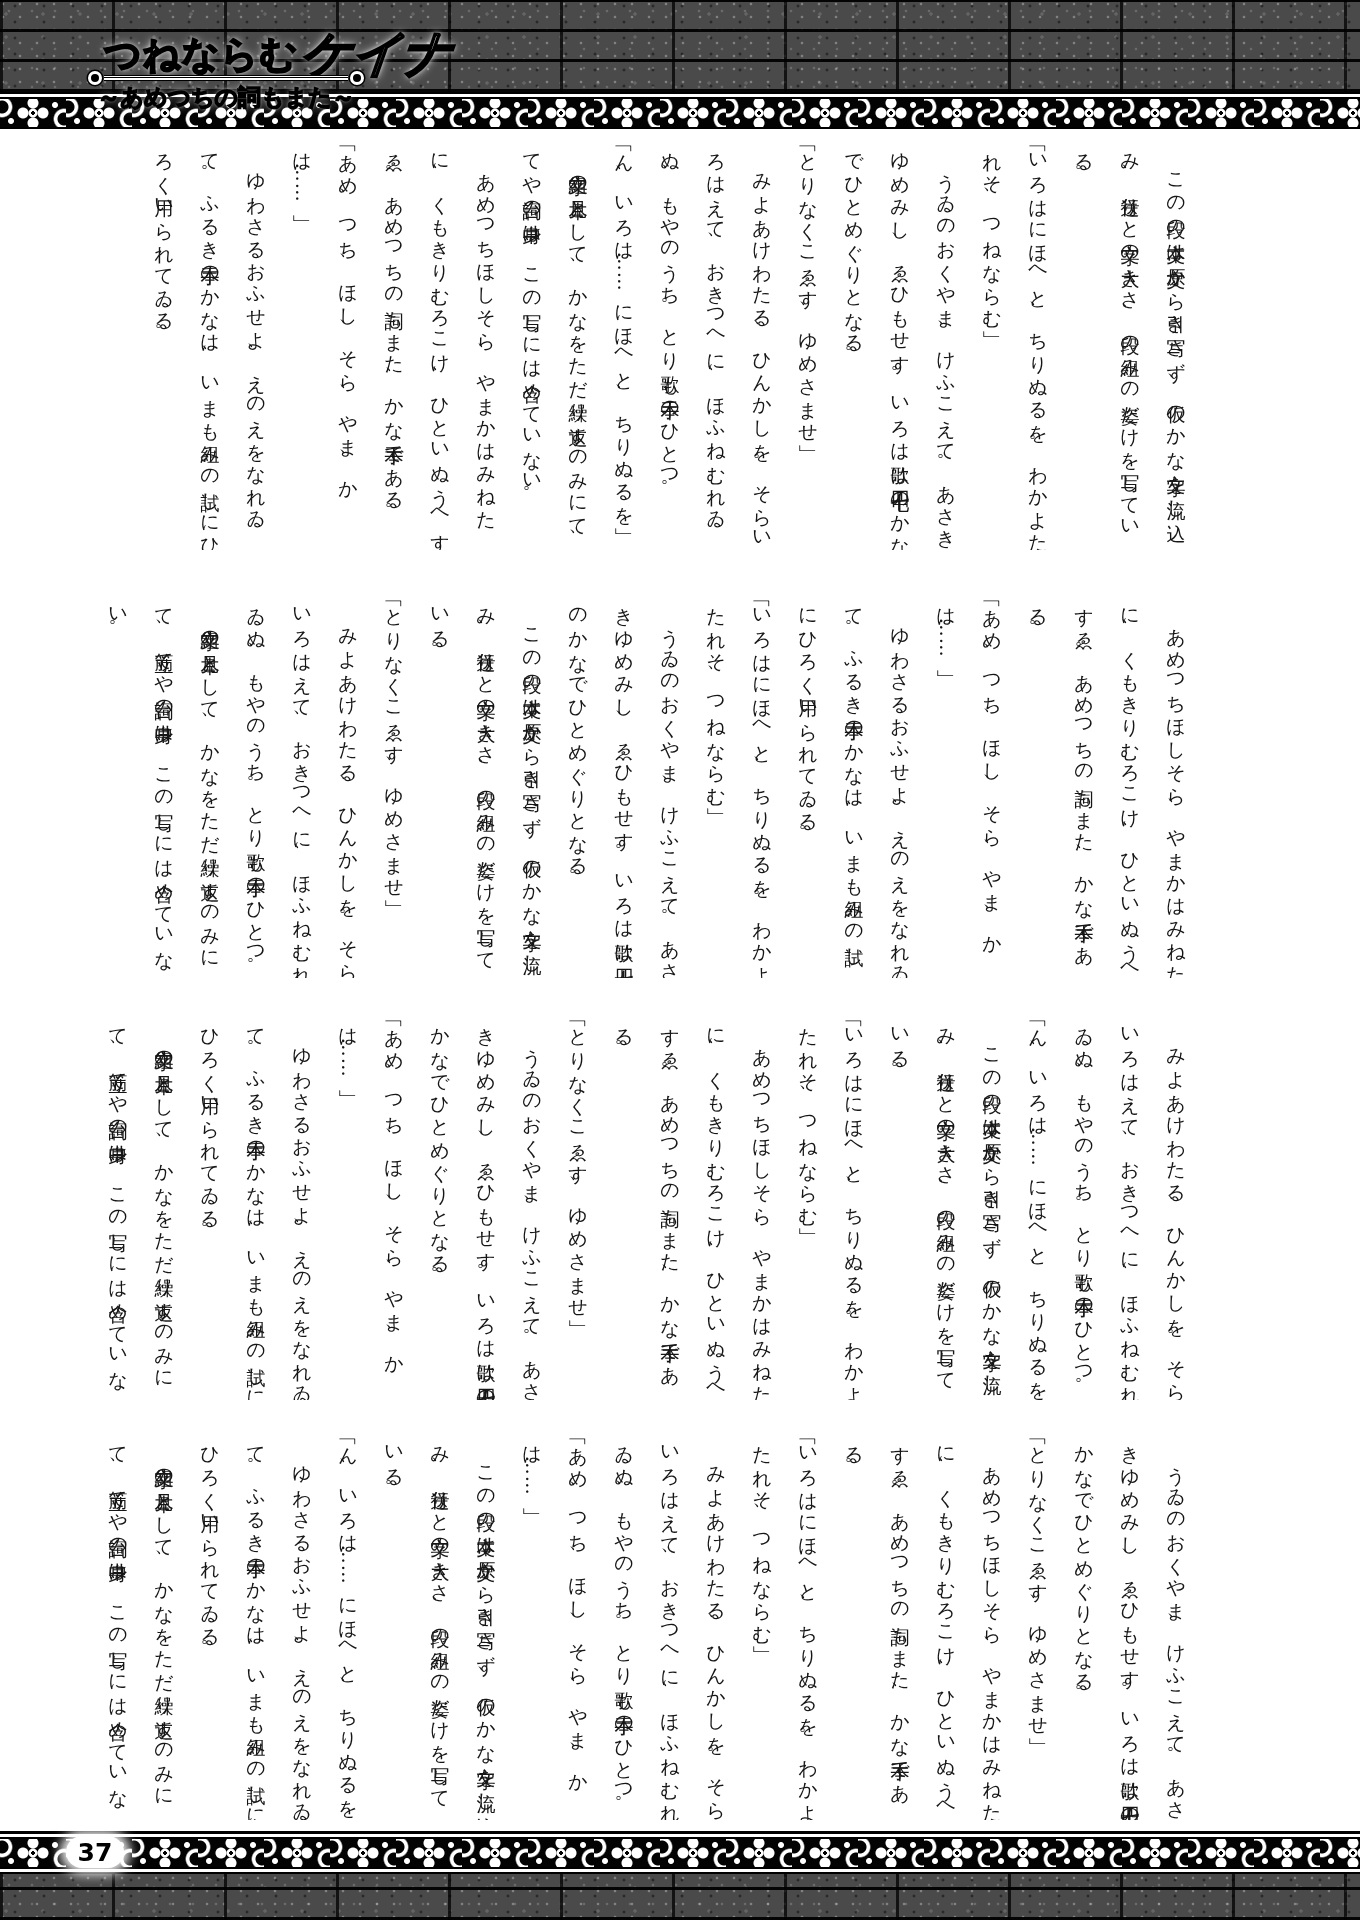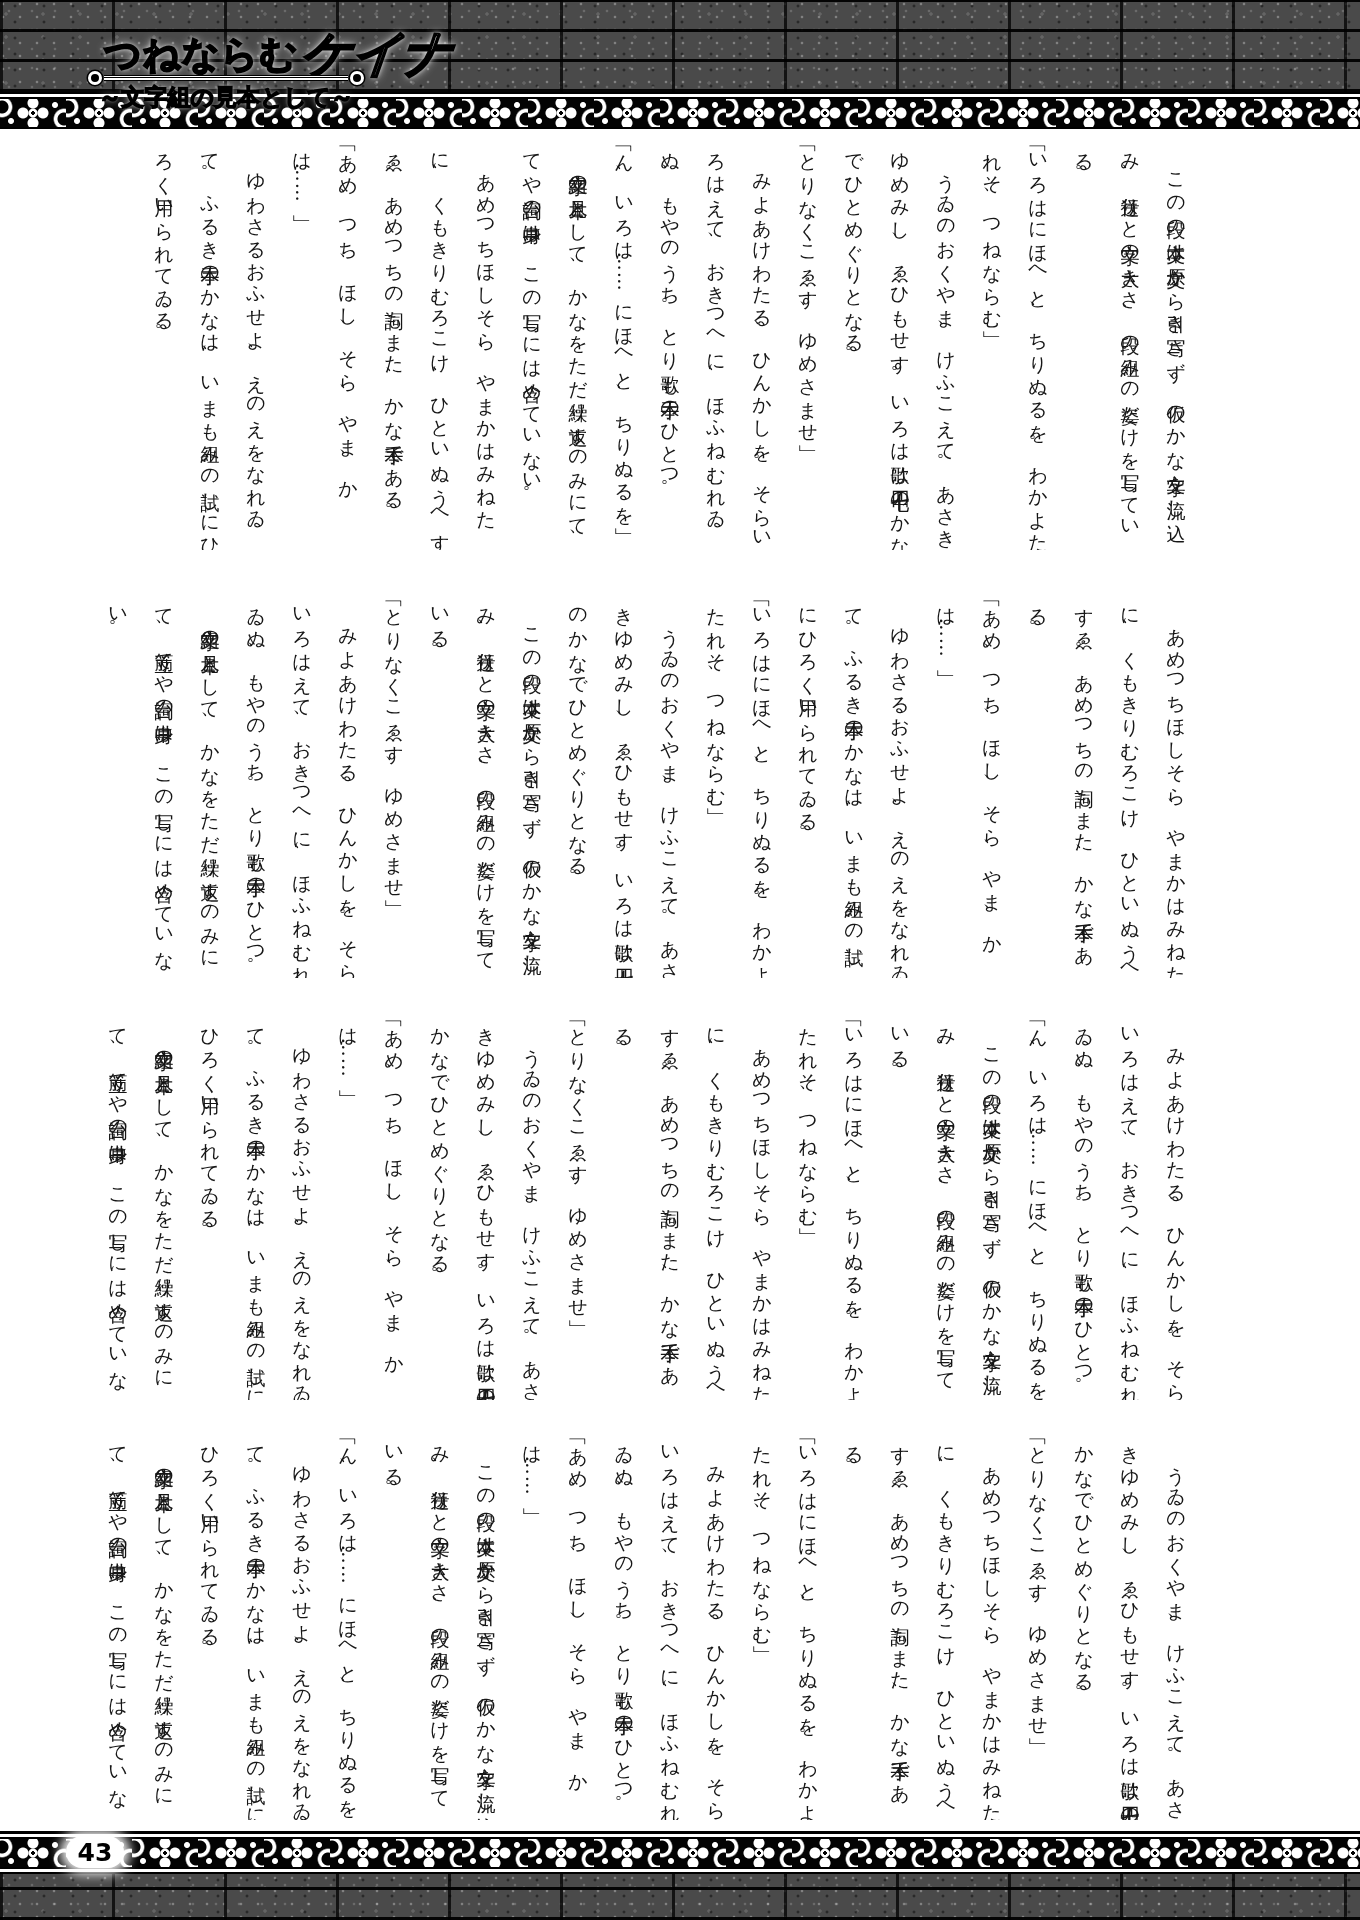--- a/index.html
+++ b/index.html
@@ -100,21 +100,21 @@
 <body>
 
 <div class="page">
 
   <div class="bricks top"></div>
 
   <div class="series-title"><span>つねならむ</span><span class="kana">ケイナ</span></div>
 
   <div class="title-divider"></div>
 
-  <div class="series-subtitle">～文字組の見本として～</div>
+  <div class="series-subtitle">～あめつちの詞もまた～</div>
 
   <div class="ornament top"></div>
 
   <section class="band" id="band0">
       <p>　この段の本文は原文から引き写さず、仮のかな文字を流し込み、行送りと文字の大きさ、段の組みの姿だけを写している。</p>
       <p>「いろはにほへと、ちりぬるを。わかよたれそ、つねならむ」</p>
       <p>　うゐのおくやま、けふこえて。あさきゆめみし、ゑひもせす。いろは歌は四十七のかなでひとめぐりとなる。</p>
       <p>「とりなくこゑす、ゆめさませ」</p>
       <p>　みよあけわたる、ひんかしを。そらいろはえて、おきつへに、ほふねむれゐぬ、もやのうち。とり歌も手本のひとつ。</p>
       <p>「ん、いろは……にほへと、ちりぬるを」</p>
@@ -156,16 +156,16 @@
       <p>「あめ、つち、ほし、そら、やま、かは……」</p>
       <p>　この段の本文は原文から引き写さず、仮のかな文字を流し込み、行送りと文字の大きさ、段の組みの姿だけを写している。</p>
       <p>「ん、いろは……にほへと、ちりぬるを」</p>
       <p>　ゆわさるおふせよ、えのえをなれゐて。ふるき手本のかなは、いまも組みの試しにひろく用いられてゐる。</p>
       <p>　文字組の見本として、かなをただ繰り返すのみにて、筋立てや台詞の中身は、この写しには含めていない。</p>
     </section>
 
   <div class="ornament bottom"></div>
   <div class="bricks bottom"></div>
   <div class="page-number-badge">
-      <span>43</span>
+      <span>37</span>
     </div>
 
 </div>
 
 </body></html>

